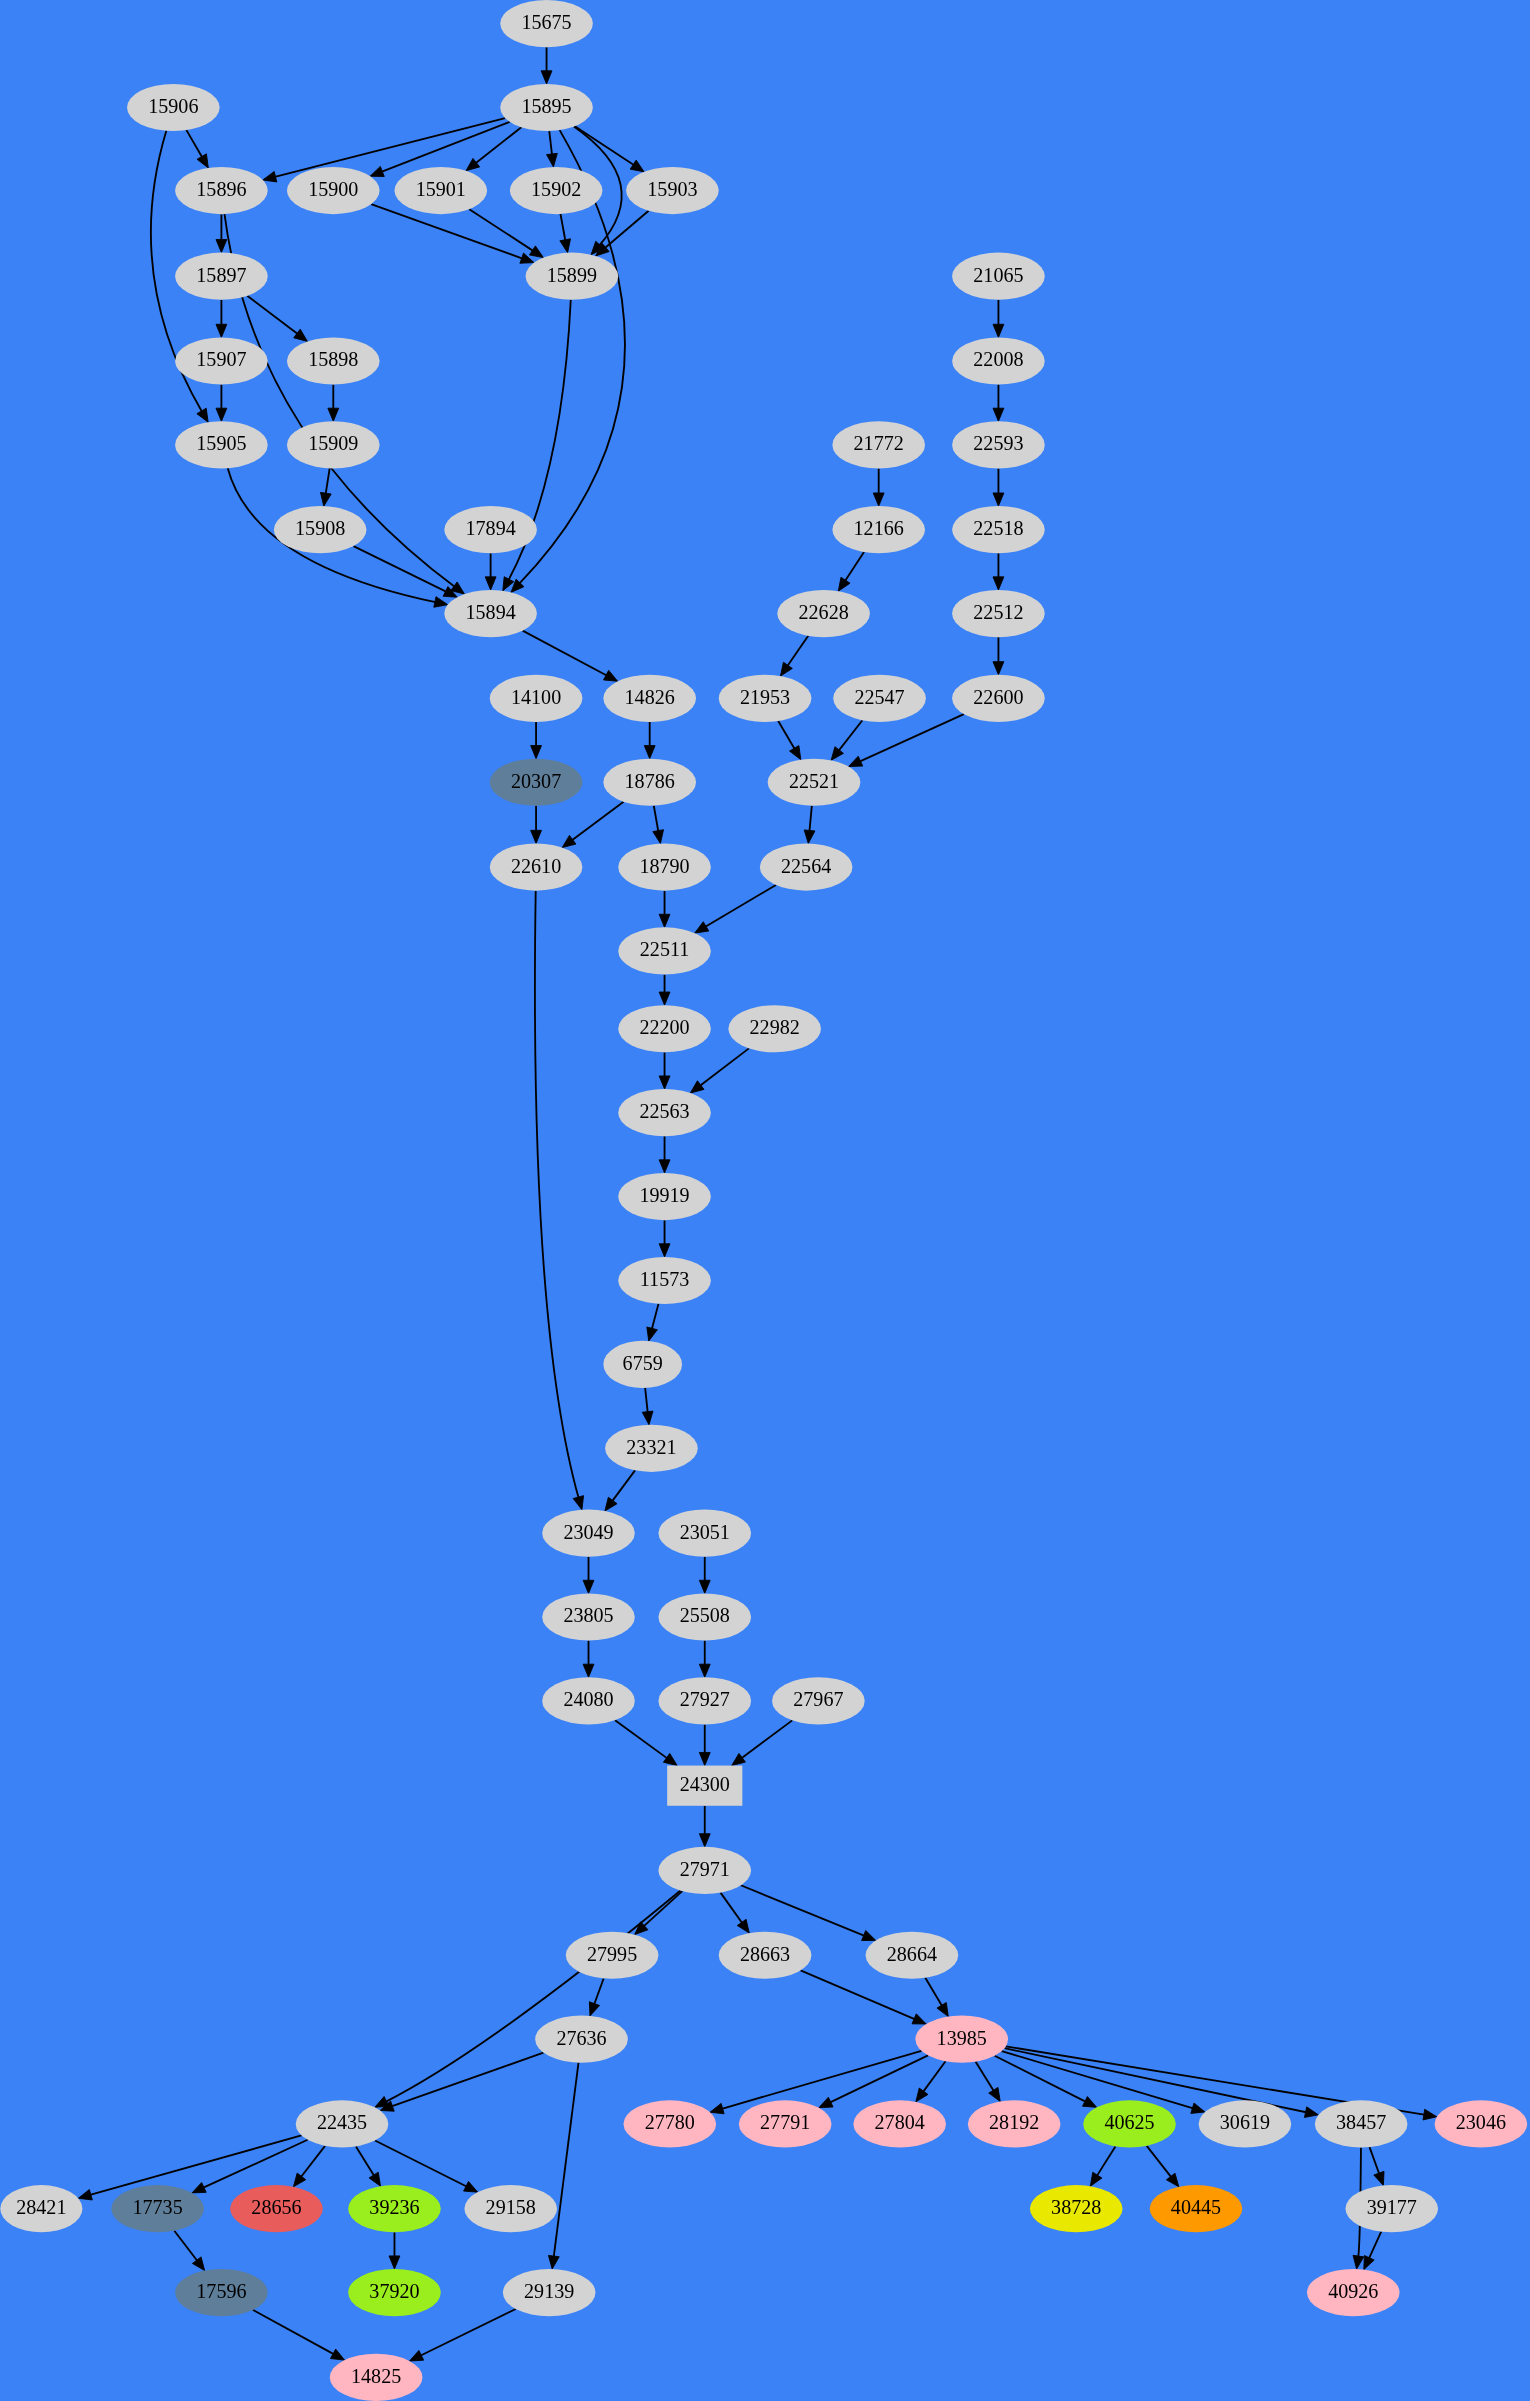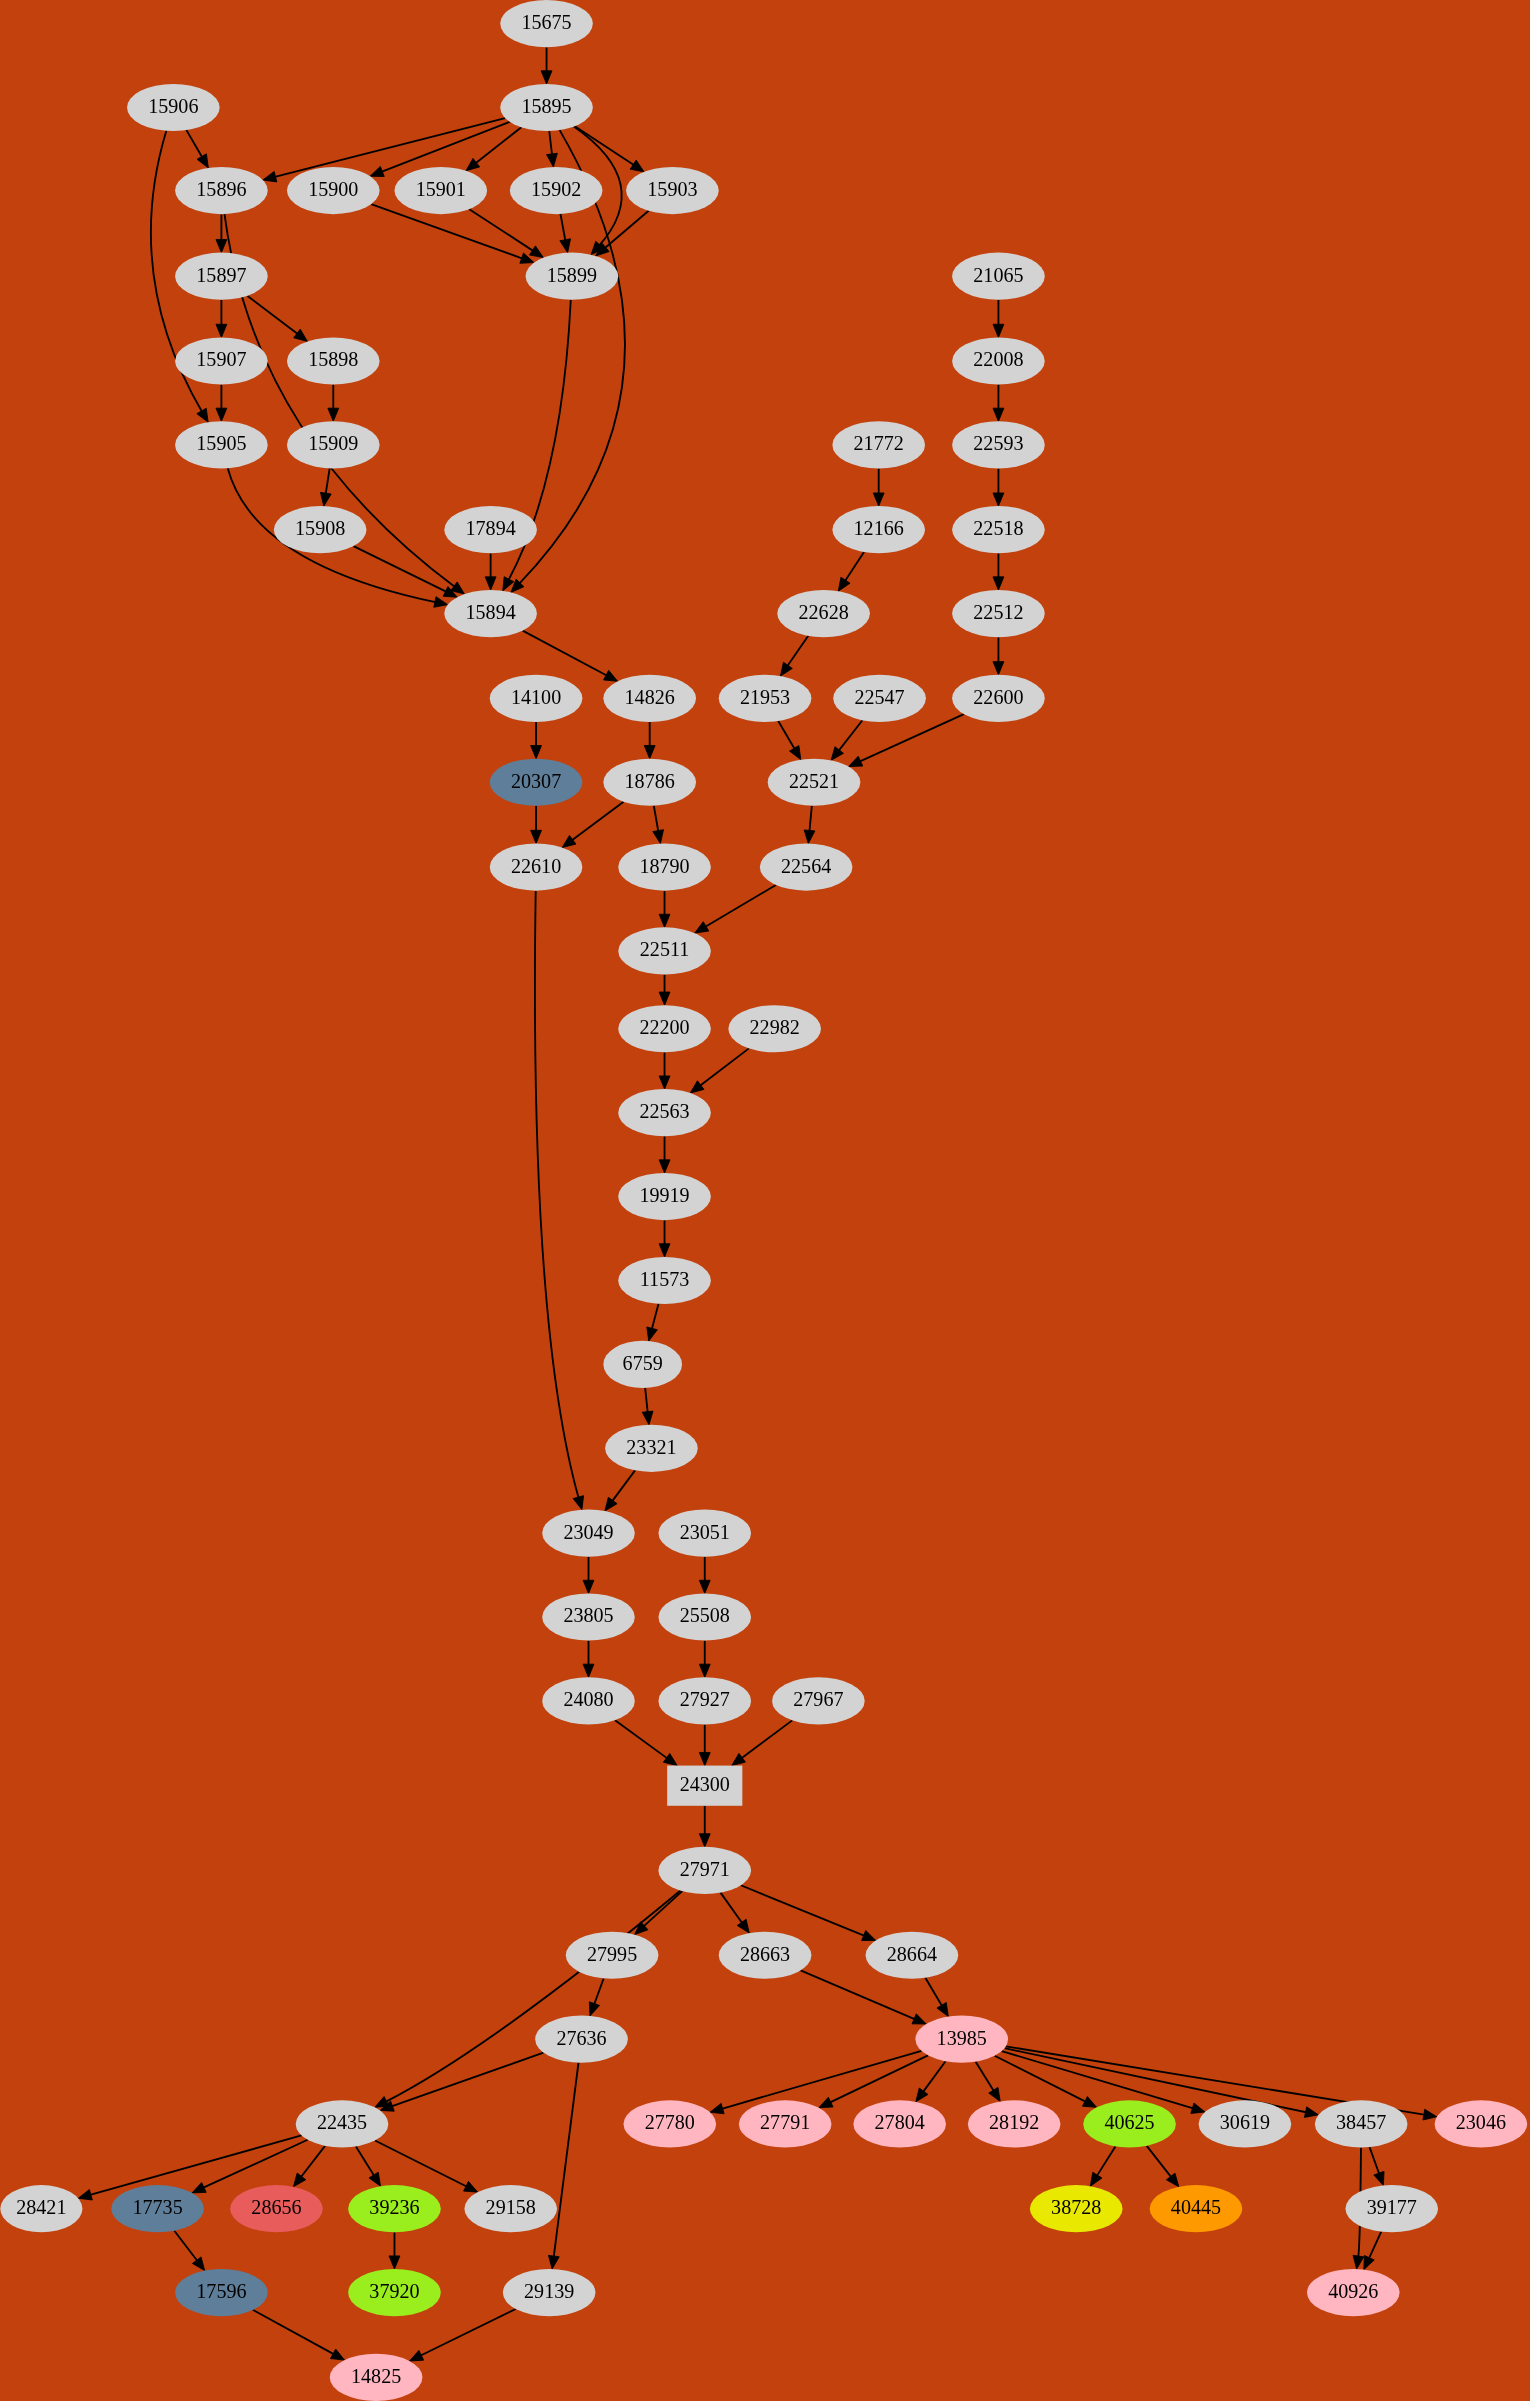--- a/index.html
+++ b/index.html
@@ -1,17 +1,17 @@
 <!DOCTYPE html>
 <html style="font-size:14px"><head>
 <meta charset="utf-8">
 <style>
   html,body{margin:0;padding:0;background:#ffffff;}
   body{font-family:"Liberation Serif", serif;}
-  #graph-root{position:relative;width:1531px;height:2401px;background:#c2410c;overflow:hidden;}
+  #graph-root{position:relative;width:1531px;height:2401px;background:#3b82f6;overflow:hidden;}
   svg{display:block;}
   .node-label{font-family:"Liberation Serif", serif;font-size:23px;fill:#000;text-anchor:middle;dominant-baseline:middle;}
   .edge{fill:none;stroke:#000;stroke-width:2.1px;}
   .arrowhead{fill:#000;stroke:#000;stroke-width:1px;}
 </style>
 </head>
 <body>
 
 <div id="graph-root">
   <svg id="graph-svg" width="1531" height="2401" viewBox="0 0 1751 2747">

